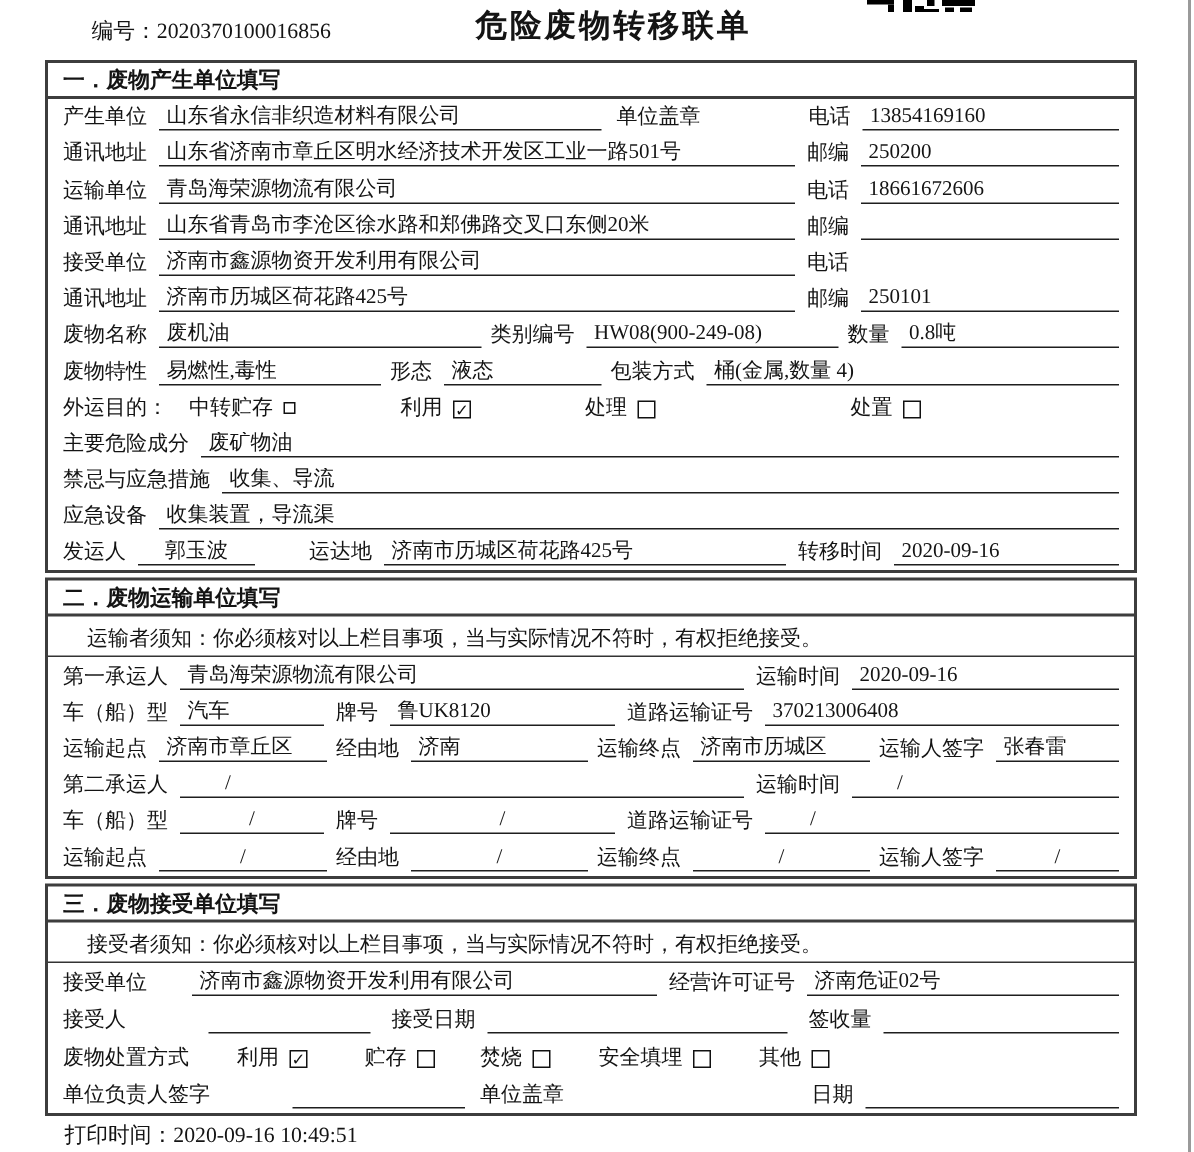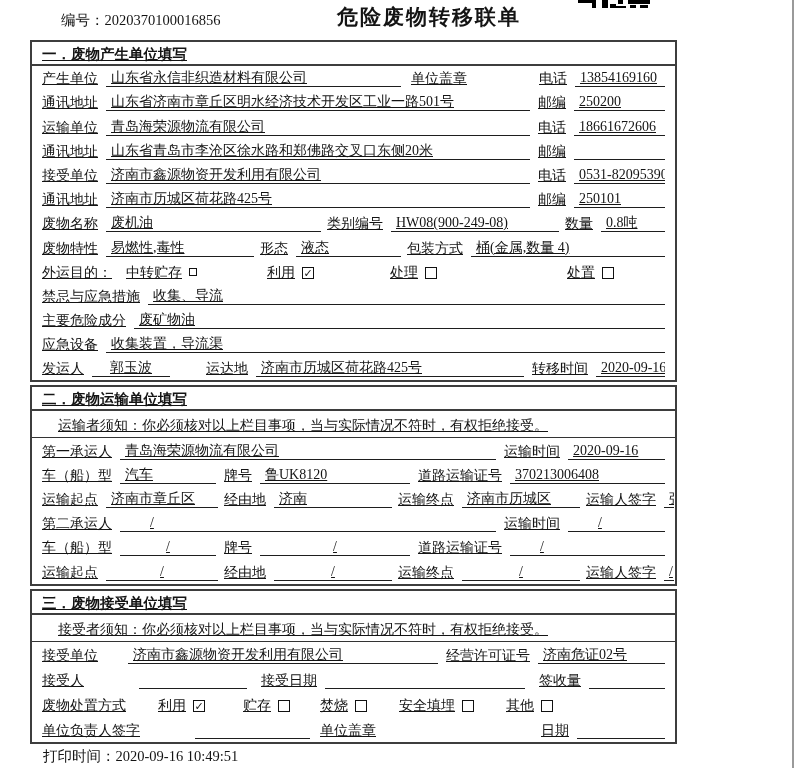--- a/index.html
+++ b/index.html
@@ -1,22 +1,22 @@
 <!DOCTYPE html>
 <html><head>
 <meta charset="utf-8">
 <style>
   * { margin:0; padding:0; box-sizing:border-box; }
   body { background:#fff; font-family:"Liberation Serif","DejaVu Serif",serif; }
   .page { position:relative; width:796px; height:768px; background:#ffffff; color:#141414; font-size:14px; overflow:hidden; }
   .page-edge { position:absolute; top:0; right:2px; width:2px; height:768px; background:#9a9a9a; }
   .qr { position:absolute; left:578px; top:0; }
   .serial { position:absolute; left:61px; top:11px; font-size:14.5px; white-space:nowrap; }
-  .doc-title { position:absolute; left:337px; top:3px; font-size:21px; font-weight:bold; letter-spacing:2px; white-space:nowrap; }
-  .content { position:absolute; left:30px; top:40px; width:647px;text-decoration:underline; }
+  .doc-title { position:absolute; left:317px; top:3px; font-size:21px; font-weight:bold; letter-spacing:2px; white-space:nowrap; }
+  .content { position:absolute; left:30px; top:40px; width:728px; }
   .box { border:2px solid #3d3d3d; background:#fff; margin-bottom:3px; }
   .sec-h { height:24px; line-height:21px; padding:2px 10px 0 10px; font-weight:bold; font-size:14.5px; border-bottom:2px solid #3d3d3d; }
   .notice { height:27px; padding:6px 10px 0 26px; border-bottom:1px solid #333; white-space:nowrap; }
   .row { display:flex; align-items:flex-end; height:24.2px; padding:12px 10px 3px 10px; }
   .s3 .row { height:25px; }
   .lb { white-space:nowrap; line-height:16px; flex:0 0 auto; }
   .val { border-bottom:1px solid #1e1e1e; line-height:16px; margin-left:8px; padding:0 5px; white-space:nowrap; overflow:hidden; flex:0 0 auto; }
   .g { flex:1 1 auto; }
   .c { text-align:center; }
   .pl { padding-left:30px; }
@@ -79,21 +79,20 @@
         <span class="lb">通讯地址</span>
         <span class="val" style="width:424px">山东省青岛市李沧区徐水路和郑佛路交叉口东侧20米</span>
         <span class="lb" style="margin-left:8px">邮编</span>
         <span class="val g"></span>
       </div>
 
       <div class="row">
         <span class="lb">接受单位</span>
         <span class="val" style="width:424px">济南市鑫源物资开发利用有限公司</span>
         <span class="lb" style="margin-left:8px">电话</span>
-        <span class="val g">0531-82095390</span>
       </div>
 
       <div class="row">
         <span class="lb">通讯地址</span>
         <span class="val" style="width:424px">济南市历城区荷花路425号</span>
         <span class="lb" style="margin-left:8px">邮编</span>
         <span class="val g">250101</span>
       </div>
 
       <div class="row">
@@ -128,27 +127,27 @@
             <span class="lb">处理</span>
             <span class="cb"></span>
           </span>
         <span class="opt" style="margin-left:130px">
             <span class="lb">处置</span>
             <span class="cb"></span>
           </span>
       </div>
 
       <div class="row">
+        <span class="lb">主要危险成分</span>
+        <span class="val g">废矿物油</span>
+      </div>
+
+      <div class="row">
         <span class="lb">禁忌与应急措施</span>
         <span class="val g">收集、导流</span>
-      </div>
-
-      <div class="row">
-        <span class="lb">主要危险成分</span>
-        <span class="val g">废矿物油</span>
       </div>
 
       <div class="row">
         <span class="lb">应急设备</span>
         <span class="val g">收集装置，导流渠</span>
       </div>
 
       <div class="row">
         <span class="lb">发运人</span>
         <span class="val c" style="width:78px">郭玉波</span>

